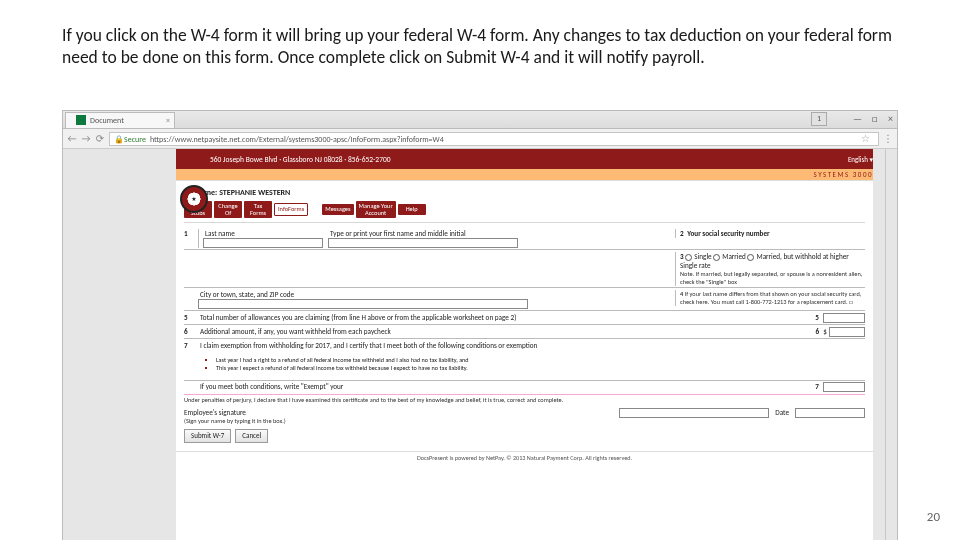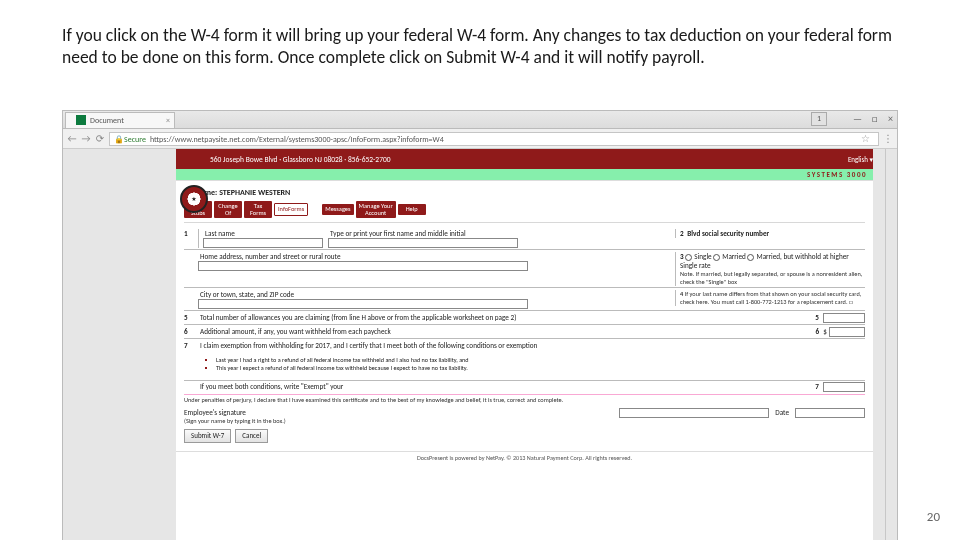--- a/index.html
+++ b/index.html
@@ -131,21 +131,21 @@
     width: 28px; height: 28px; border-radius: 50%;
     background: radial-gradient(circle at center, #fff 0 38%, #8f1a1a 39% 100%);
     border: 2px solid #222;
     position: absolute;
     top: 36px; left: 117px;
     z-index: 5;
     display:flex; align-items:center; justify-content:center;
     font-size:6px; color:#222;
   }
   .lang { color:#fff; font-size:7px;}
-  .sys-brand { height: 12px; background:#86efac; border-bottom:1px solid #ddd; display:flex; justify-content:flex-end; align-items:center; padding-right:6px; font-size:7px; color:#8f1a1a; letter-spacing:1.5px; font-weight:bold;}
+  .sys-brand { height: 12px; background:#fdba74; border-bottom:1px solid #ddd; display:flex; justify-content:flex-end; align-items:center; font-size:7px; color:#8f1a1a; letter-spacing:1.5px; font-weight:normal;}
   .welcome { padding: 6px 8px 2px; font-size:8px; font-weight:bold; }
   .navtabs { display:flex; gap:2px; padding: 2px 8px 4px; align-items:center; }
   .navtab {
     background:#8f1a1a; color:#fff; font-size:6.4px; text-align:center;
     padding: 2px 3px; line-height:1.05; border-radius:1px;
     min-width: 28px;
   }
   .navtab.active { background:#fff; color:#8f1a1a; border:1px solid #8f1a1a;}
   .divider { height:1px; background:#d8d8d8; margin: 0 8px;}
   .form-area { padding: 4px 8px; color:#222; }
@@ -274,30 +274,26 @@
           <div style="width:130px; border-left:1px solid #bbb; padding-left:4px;">
             <div class="flabel">Last name</div>
             <div class="fld" style="width:120px;"></div>
           </div>
           <div style="width:210px;">
             <div class="flabel">Type or print your first name and middle initial</div>
             <div class="fld" style="width:190px;"></div>
           </div>
           <div class="right-col" style="border-left:1px solid #bbb; padding-left:4px;">
             <b>2</b>
-            <span class="flabel" style="font-weight:bold;">Blvd social security number</span>
+            <span class="flabel" style="font-weight:bold;">Your social security number</span>
           </div>
         </div>
 
         <div class="frow">
           <div class="fnum"></div>
-          <div style="width:344px;">
-            <div class="flabel">Home address, number and street or rural route</div>
-            <div class="fld" style="width:330px;"></div>
-          </div>
           <div class="right-col" style="border-left:1px solid #bbb; padding-left:4px;">
             <b>3</b>
             <span class="radio"></span><span>Single</span>
             <span class="radio"></span><span>Married</span>
             <span class="radio"></span><span>Married, but withhold at higher Single rate</span>
             <div class="subtext">Note. If married, but legally separated, or spouse is a nonresident alien, check the "Single" box</div>
           </div>
         </div>
 
         <div class="frow">

